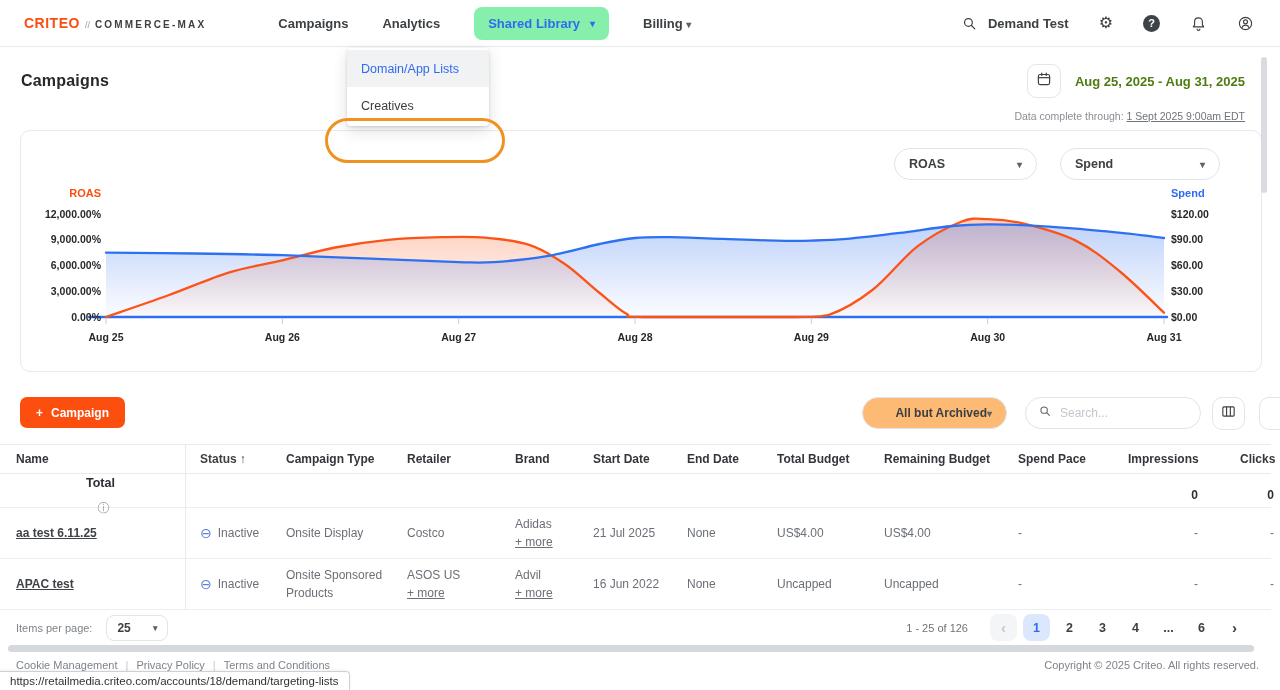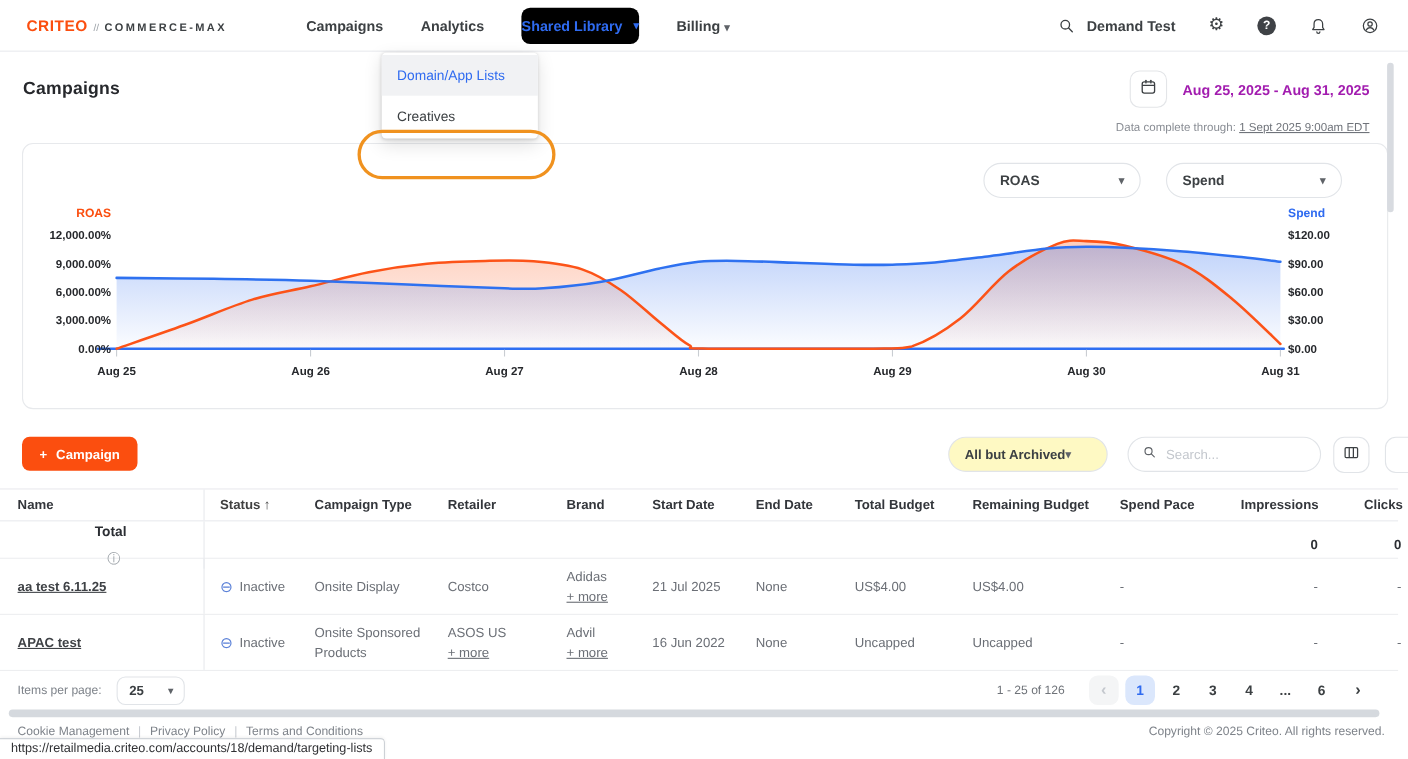--- a/index.html
+++ b/index.html
@@ -7,55 +7,55 @@
   #app { position:relative; width:1280px; height:690px; background:#fff; overflow:hidden; }
 
   
   .nav { position:absolute; left:0; top:0; width:1280px; height:47px; background:#fff; border-bottom:1px solid #e9eaee; display:flex; align-items:center; z-index:5; }
   .logo { display:flex; align-items:baseline; gap:5px; margin-left:24px; white-space:nowrap; }
   .logo .brand { color:#fb4e0f; font-weight:700; font-size:14px; letter-spacing:.5px; }
   .logo .sep { color:#9aa0a6; font-size:9px; }
   .logo .product { color:#3c4043; font-weight:700; font-size:10px; letter-spacing:2.2px; }
   .nav-links { display:flex; align-items:center; margin-left:72px; gap:34px; }
   .nav-link { font-size:13px; color:#3c4043; font-weight:600; cursor:pointer; white-space:nowrap; }
-  .nav-link.pill { background:#000000; color:#2f6bf0; border-radius:8px; padding:9px 0; display:flex; gap:10px; align-items:center; }
+  .nav-link.pill { background:#86efac; color:#2f6bf0; border-radius:8px; padding:9px 14px; display:flex; gap:10px; align-items:center; }
   .nav-link .caret { font-size:10px; color:#5f6368; }
   .nav-link.pill .caret { color:#2f6bf0; }
   .nav-right { margin-left:auto; margin-right:26px; display:flex; align-items:center; gap:30px; }
   .nav-search { display:flex; align-items:center; gap:10px; font-size:13px; color:#3c4043; font-weight:600; }
   .icon-16 svg { width:17px; height:17px; display:block; }
   .gear { font-size:16px; color:#3c4043; line-height:1; }
   .help-badge { width:17px; height:17px; border-radius:50%; background:#3f4246; color:#fff; font-size:11px; font-weight:700; display:flex; align-items:center; justify-content:center; }
 
   
   .menu { position:absolute; left:347px; top:48px; width:142px; background:#fff; border-radius:4px; box-shadow:0 1px 3px rgba(0,0,0,.14), 0 5px 16px rgba(0,0,0,.12); z-index:20; padding:2px 0; }
   .menu-item { height:37px; display:flex; align-items:center; padding:0 14px; font-size:12.5px; color:#3c4043; cursor:pointer; white-space:nowrap; }
   .menu-item.active { background:#f1f2f4; color:#2f6bf0; }
   .annotation-ring { position:absolute; left:325px; top:118px; width:180px; height:45px; border:3.5px solid #f0921f; border-radius:24px; z-index:21; pointer-events:none; }
 
   
   .page-title { position:absolute; left:21px; top:72px; font-size:16px; font-weight:700; color:#26282c; letter-spacing:.2px; }
   .date-wrap { position:absolute; right:35px; top:64px; display:flex; align-items:center; gap:14px; }
   .cal-btn { width:34px; height:34px; border:1px solid #e3e5e8; border-radius:9px; background:#fff; display:flex; align-items:center; justify-content:center; cursor:pointer; }
   .cal-btn svg { width:18px; height:18px; }
-  .date-text { font-size:13px; color:#a21caf; font-weight:600; white-space:nowrap; }
+  .date-text { font-size:13px; color:#4d7c0f; font-weight:600; white-space:nowrap; }
   .data-complete { position:absolute; right:35px; top:110px; font-size:10.5px; color:#8a8e95; }
   .data-complete a { color:#6f737a; text-decoration:underline; }
 
   
   .chart-card { position:absolute; left:20px; top:130px; width:1242px; height:242px; border:1px solid #e7e9ec; border-radius:10px; background:#fff; }
   .chart-select { position:absolute; top:17px; height:32px; border:1px solid #e1e4e8; border-radius:17px; background:#fff; display:flex; align-items:center; justify-content:space-between; padding:0 14px; font-size:12.5px; color:#3c4043; font-weight:600; cursor:pointer; }
   .chart-select .caret { font-size:10px; color:#5f6368; margin-left:8px; }
   #sel-left { left:873px; width:143px; }
   #sel-right { left:1039px; width:160px; }
   #chart-svg { position:absolute; left:0; top:52px; }
 
   
   .btn-campaign { position:absolute; left:20px; top:397px; height:31px; padding:0 16px; background:#fb4e0f; color:#fff; border:none; border-radius:7px; font-size:12px; font-weight:700; display:flex; align-items:center; gap:8px; cursor:pointer; font-family:inherit; }
-  .filter-select { position:absolute; left:862px; top:397px; width:145px; height:32px; border:1px solid #e1e4e8; border-radius:17px; background:#fef9c3; display:flex; align-items:center; justify-content:flex-start; padding:0 14px; font-size:12px; color:#3c4043; font-weight:600; cursor:pointer; }
+  .filter-select { position:absolute; left:862px; top:397px; width:145px; height:32px; border:1px solid #e1e4e8; border-radius:17px; background:#fdba74; display:flex; align-items:center; justify-content:flex-end; padding:0 14px; font-size:12px; color:#3c4043; font-weight:600; cursor:pointer; }
   .filter-select .caret { font-size:10px; color:#5f6368; }
   .search-box { position:absolute; left:1025px; top:397px; width:176px; height:32px; border:1px solid #e1e4e8; border-radius:17px; background:#fff; display:flex; align-items:center; padding:0 12px; gap:8px; }
   .search-box svg { width:14px; height:14px; }
   .search-box input { border:none; outline:none; font-size:12px; color:#3c4043; width:120px; font-family:inherit; }
   .search-box input::placeholder { color:#c3c7cd; }
   .cols-btn { position:absolute; left:1212px; top:397px; width:33px; height:33px; border:1px solid #e1e4e8; border-radius:10px; background:#fff; display:flex; align-items:center; justify-content:center; cursor:pointer; }
   .cols-btn svg { width:17px; height:17px; }
   .cut-btn { position:absolute; left:1259px; top:397px; width:33px; height:33px; border:1px solid #e1e4e8; border-radius:10px; background:#fff; }
 
   

